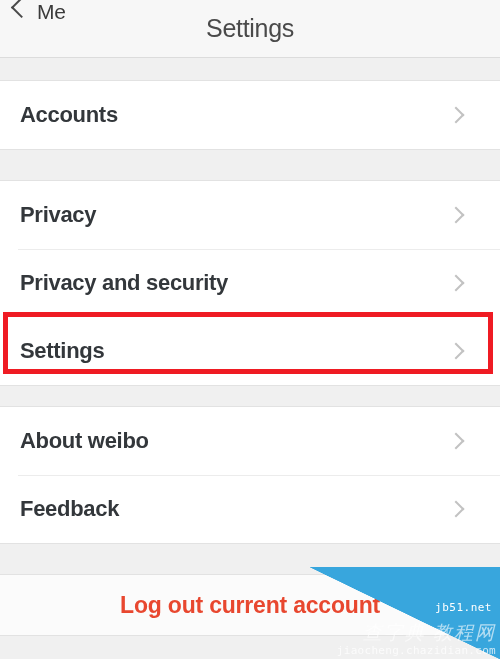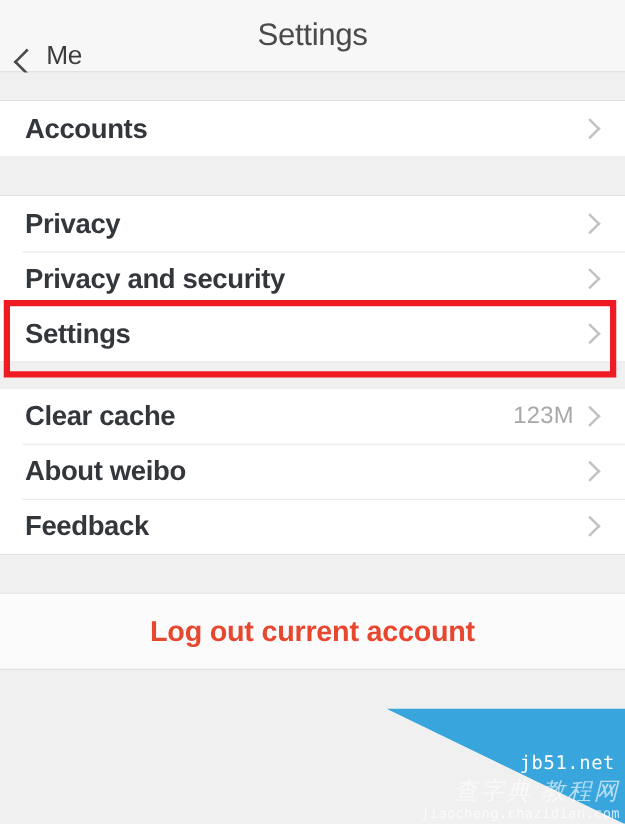--- a/index.html
+++ b/index.html
@@ -31,21 +31,21 @@
     background: #f7f7f7;
     border-bottom: 1px solid #dcdcdc;
     box-sizing: border-box;
   }
   .nav-back {
     position: absolute;
     left: 14px;
     top: 0;
     height: 57px;
     display: flex;
-    align-items: flex-end;
+    align-items: flex-start;
     gap: 6px;
     cursor: pointer;
   }
   .chev-back {
     display: block;
     width: 13px;
     height: 13px;
     border-left: 2.4px solid #4a4a4a;
     border-bottom: 2.4px solid #4a4a4a;
     transform: rotate(45deg);
@@ -82,28 +82,29 @@
   .gap-bottom { height: 30px; }
 
   .group {
     background: #ffffff;
     border-top: 1px solid #e2e2e2;
     border-bottom: 1px solid #e2e2e2;
   }
 
   .row {
     position: relative;
-    height: 44px;
+    height: 68px;
     display: flex;
     align-items: center;
     padding-left: 20px;
-    padding-right: 16px;
+    padding-right: 32px;
     background: #ffffff;
     cursor: pointer;
     box-sizing: border-box;
+    gap: 32px;
   }
   .row + .row::before {
     content: "";
     position: absolute;
     left: 18px;
     right: 0;
     top: 0;
     height: 1px;
     background: #ececec;
   }
@@ -181,21 +182,21 @@
   }
   .wm-triangle {
     position: absolute;
     inset: 0;
     background: linear-gradient(to bottom left, #38a6dd 0%, #38a6dd 50%, rgba(56,166,221,0) 50.4%);
   }
   .wm-site {
     position: absolute;
     right: 8px;
     top: 34px;
-    font-size: 15px;
+    font-size: 11px;
     color: #ffffff;
     letter-spacing: 0.5px;
     font-family: "DejaVu Sans Mono", monospace;
   }
   .wm-cn {
     position: absolute;
     right: 4px;
     top: 53px;
     font-size: 19px;
     color: rgba(255,255,255,0.62);
@@ -255,25 +256,20 @@
           <span class="chev-right"></span>
         </div>
         <div class="annotation-box"></div>
       </div>
     </div>
 
     <div class="gap gap-mid2"></div>
 
     <div class="group">
       <div class="row">
-        <span class="row-label">Clear cache</span>
-        <span class="row-value">123M</span>
-        <span class="chev-right"></span>
-      </div>
-      <div class="row">
         <span class="row-label">About weibo</span>
         <span class="chev-right"></span>
       </div>
       <div class="row">
         <span class="row-label">Feedback</span>
         <span class="chev-right"></span>
       </div>
     </div>
 
     <div class="gap gap-bottom"></div>

